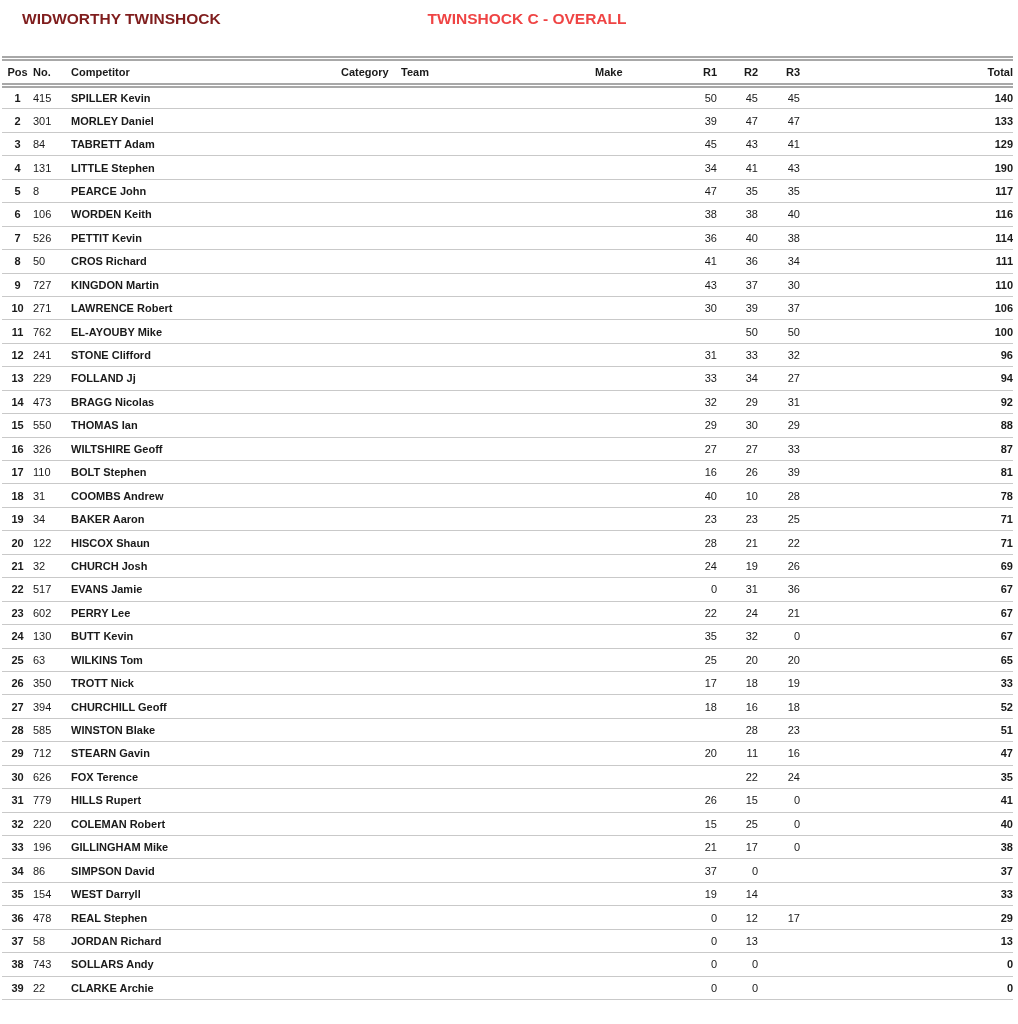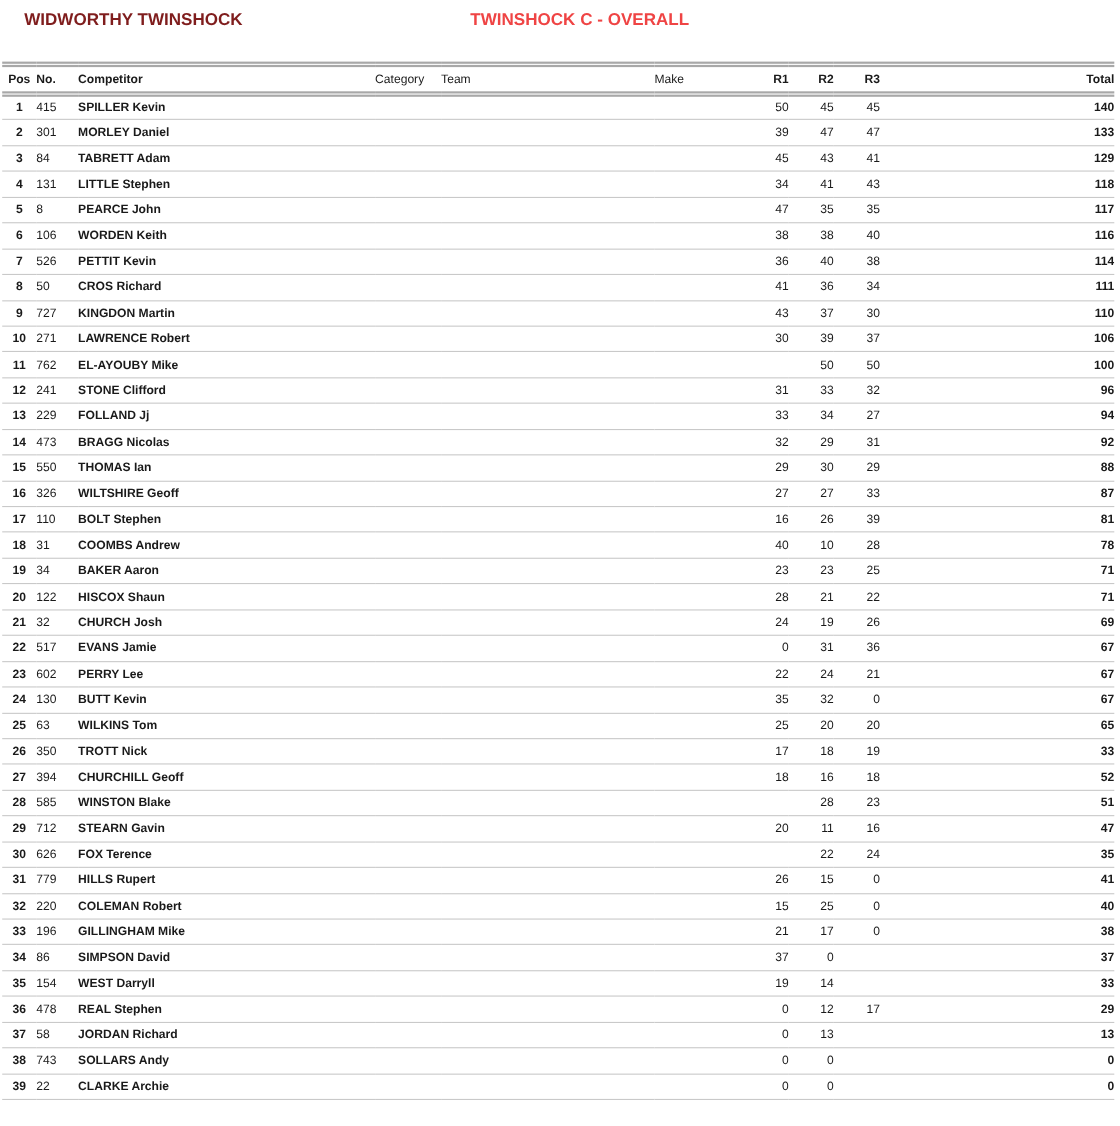--- a/index.html
+++ b/index.html
@@ -49,21 +49,21 @@
     vertical-align: middle;
     white-space: nowrap;
     overflow: hidden;
   }
   thead tr {
     height: 27px;
   }
   thead th {
     border-top: 5px double #a8a8a8;
     border-bottom: 5px double #a8a8a8;
-    font-weight: normal;
+    font-weight: bold;
     text-align: left;
   }
   tbody tr {
     height: 23.45px;
   }
   tbody td {
     border-bottom: 1px solid #c9c9c9;
   }
   
   .c-pos   { text-align: center; font-weight: bold; }
@@ -151,21 +151,21 @@
         <tr>
           <td class="c-pos">4</td>
           <td class="c-no">131</td>
           <td class="c-name">LITTLE Stephen</td>
           <td class="c-cat"></td>
           <td class="c-team"></td>
           <td class="c-make"></td>
           <td class="c-r">34</td>
           <td class="c-r">41</td>
           <td class="c-r">43</td>
-          <td class="c-total">118</td>
+          <td class="c-total">190</td>
         </tr>
         <tr>
           <td class="c-pos">5</td>
           <td class="c-no">8</td>
           <td class="c-name">PEARCE John</td>
           <td class="c-cat"></td>
           <td class="c-team"></td>
           <td class="c-make"></td>
           <td class="c-r">47</td>
           <td class="c-r">35</td>

